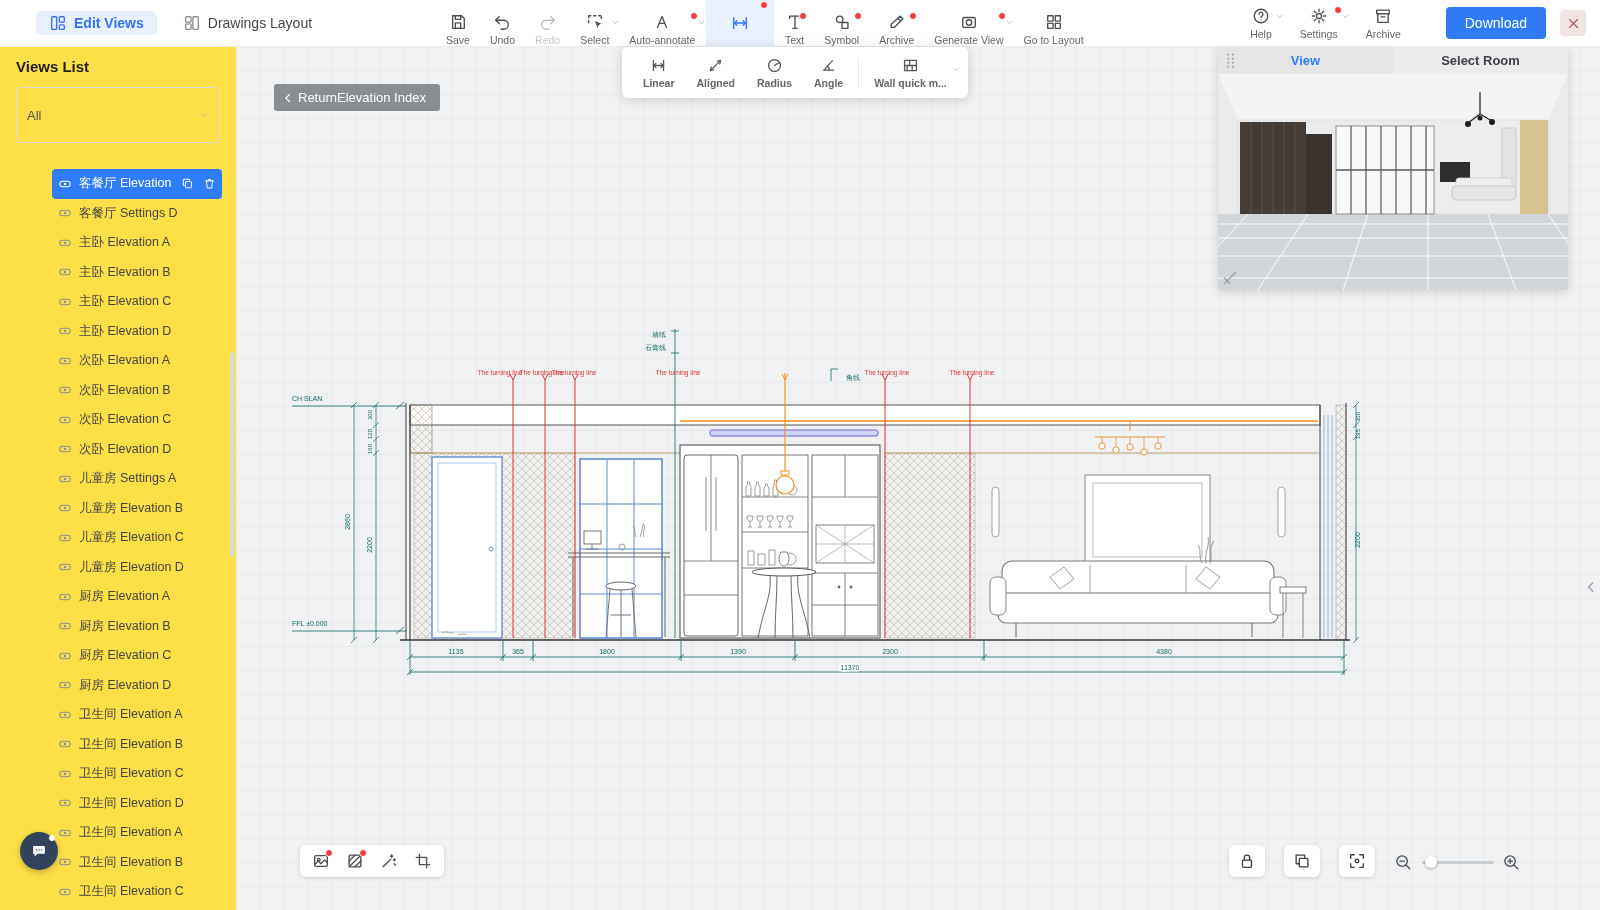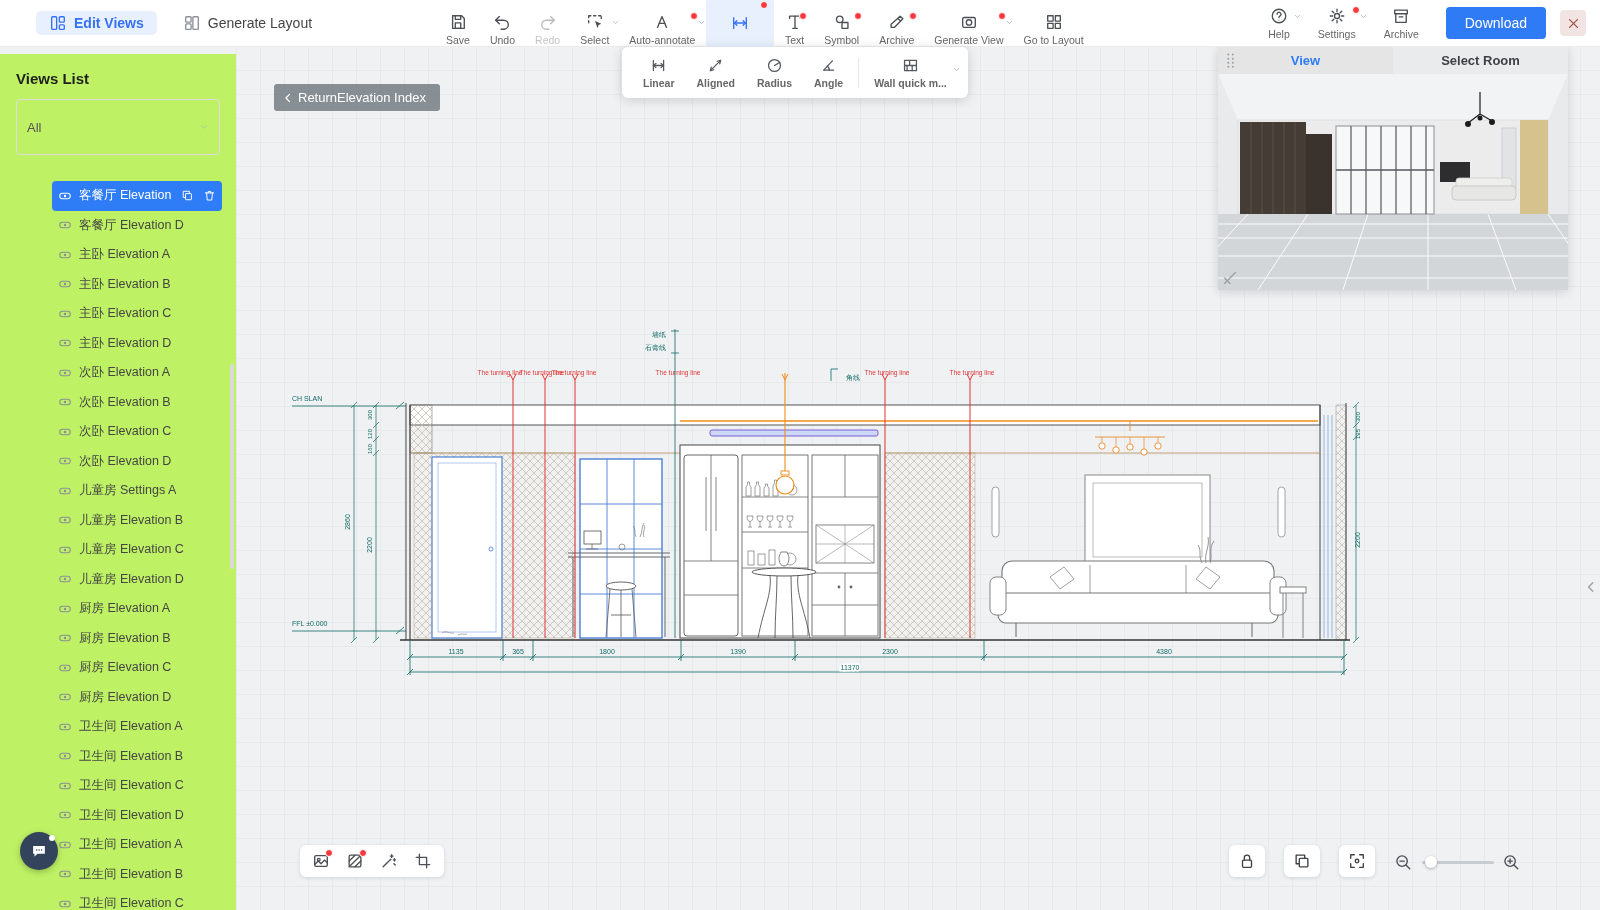--- a/index.html
+++ b/index.html
@@ -26,37 +26,37 @@
   .tool.active{background:#e8f0fe;}
   .tool.active .tool-ic,.tool.active .tool-label{color:#3672f8;margin-top:12px;}
   .tool.disabled{opacity:.38;}
   .badge-dot{position:absolute;top:2px;right:6px;width:6px;height:6px;border-radius:50%;
              background:#f5383d;border:1px solid #fff;}
   .tool-chev{position:absolute;top:8px;right:-2px;color:#9aa0a6;display:flex;}
 
   .tb-right{position:absolute;right:14px;top:1px;height:44px;display:flex;align-items:center;gap:6px;}
   .tool.sm{padding:3px 10px;}
   .dl-btn{background:#2f7bf5;color:#fff;font-size:14px;padding:8px 19px;border-radius:4px;
-          margin-left:10px;cursor:pointer;}
+          margin-left:28px;cursor:pointer;}
   .close-btn{width:26px;height:26px;margin-left:8px;border-radius:4px;background:#f2e4e3;
              color:#a5514a;display:flex;align-items:center;justify-content:center;cursor:pointer;}
 
   
   #dim-menu{position:absolute;left:622px;top:47px;background:#fff;border-radius:6px;
             box-shadow:0 2px 12px rgba(0,0,0,.16);display:flex;align-items:center;
             padding:7px 10px;z-index:45;}
   .dm-item{position:relative;display:flex;flex-direction:column;align-items:center;
            padding:2px 11px;cursor:pointer;color:#55585e;}
   .dm-item .tool-ic{height:18px;display:flex;align-items:center;}
   .dm-item .tool-label{font-size:10.5px;margin-top:3px;white-space:nowrap;color:#666;font-weight:bold;}
   .dm-sep{width:1px;height:30px;background:#e6e6e6;margin:0 4px;}
   .dm-chev{position:absolute;top:6px;right:-3px;color:#9aa0a6;}
 
   
-  #sidebar{position:absolute;left:0;top:54px;bottom:0;width:236px;background:#bef264;
+  #sidebar{position:absolute;left:0;top:42px;bottom:0;width:236px;background:#fde047;
            border-right:1px solid #e8e8e8;z-index:30;}
   .sb-title{font-size:15px;font-weight:bold;color:#1f1f1f;padding:16px 16px 12px 16px;}
   .sb-select{margin:0 16px;height:30px;border:1px solid #ddd;border-radius:4px;display:flex;
              align-items:center;justify-content:space-between;padding:12px 10px;font-size:13px;
              color:#555;cursor:pointer;}
   .sb-select .chev{color:#b0b3b8;display:flex;}
   .sb-list{margin-top:11px;overflow:hidden;position:absolute;top:116px;bottom:0;left:0;right:0;}
   .view-item{height:29.5px;margin:0 14px 0 52px;padding:0 6px;border-radius:4px;display:flex;
              align-items:center;gap:7px;font-size:12.5px;color:#454545;cursor:pointer;}
   .view-item .vi-ic{display:flex;color:#8a8f98;flex:0 0 auto;}
@@ -140,21 +140,21 @@
       <span>Edit Views</span>
     </div>
     <div class="drawings-layout">
       <span class="ic tool-ic">
           <svg width="18" height="18" viewBox="0 0 20 20" fill="none" stroke="currentColor" stroke-width="1.5" stroke-linecap="round" stroke-linejoin="round">
             <rect x="3" y="3" width="6" height="6" rx="1"></rect>
             <rect x="3" y="11" width="6" height="6" rx="1"></rect>
             <rect x="11" y="3" width="6" height="14" rx="1"></rect>
           </svg>
         </span>
-      <span>Generate Layout</span>
+      <span>Drawings Layout</span>
     </div>
   </div>
 
   <div class="tb-tools">
       <div class="tool">
         <span class="tool-ic">
           <svg width="18" height="18" viewBox="0 0 20 20" fill="none" stroke="currentColor" stroke-width="1.5" stroke-linecap="round" stroke-linejoin="round">
             <path d="M4 3h10l3 3v11H4z"></path>
             <path d="M7 3v4h6V3"></path>
             <rect x="7" y="11" width="6" height="6"></rect>
@@ -417,21 +417,21 @@
           </svg>
         </span>
       </div>
       <div class="view-item">
         <span class="vi-ic">
           <svg width="14" height="14" viewBox="0 0 20 20" fill="none" stroke="currentColor" stroke-width="1.5" stroke-linecap="round" stroke-linejoin="round">
             <rect x="2.5" y="6" width="15" height="8" rx="4"></rect>
             <circle cx="10" cy="10" r="1.8" fill="currentColor" stroke="none"></circle>
           </svg>
         </span>
-        <span class="vi-label">客餐厅 Elevation D</span>
+        <span class="vi-label">客餐厅 Settings D</span>
       </div>
       <div class="view-item">
         <span class="vi-ic">
           <svg width="14" height="14" viewBox="0 0 20 20" fill="none" stroke="currentColor" stroke-width="1.5" stroke-linecap="round" stroke-linejoin="round">
             <rect x="2.5" y="6" width="15" height="8" rx="4"></rect>
             <circle cx="10" cy="10" r="1.8" fill="currentColor" stroke="none"></circle>
           </svg>
         </span>
         <span class="vi-label">主卧 Elevation A</span>
       </div>

